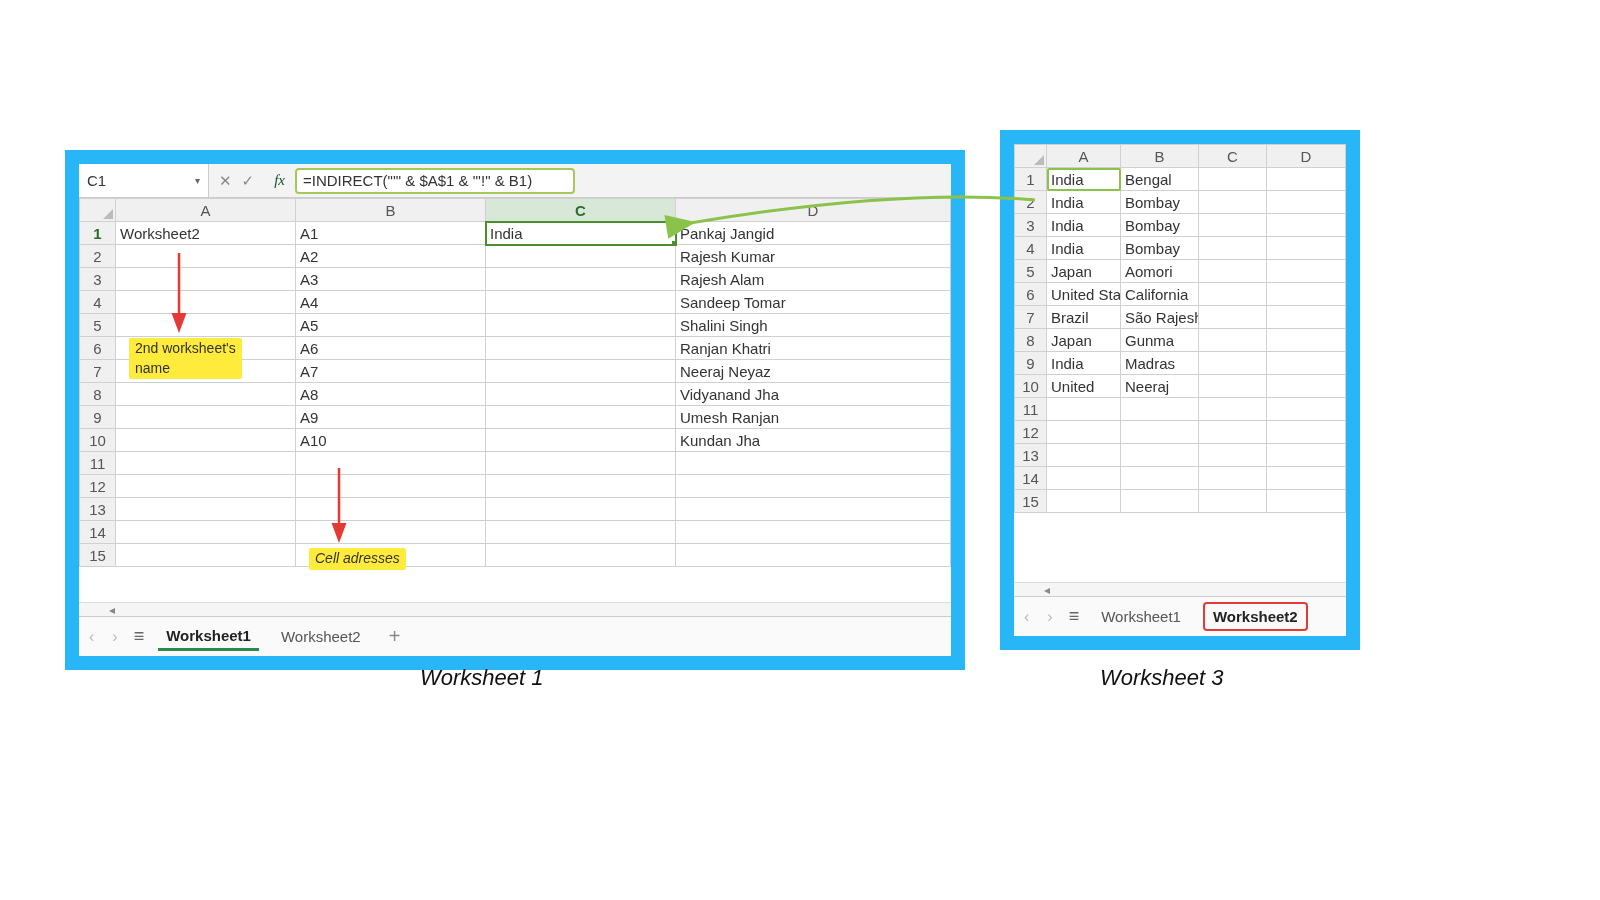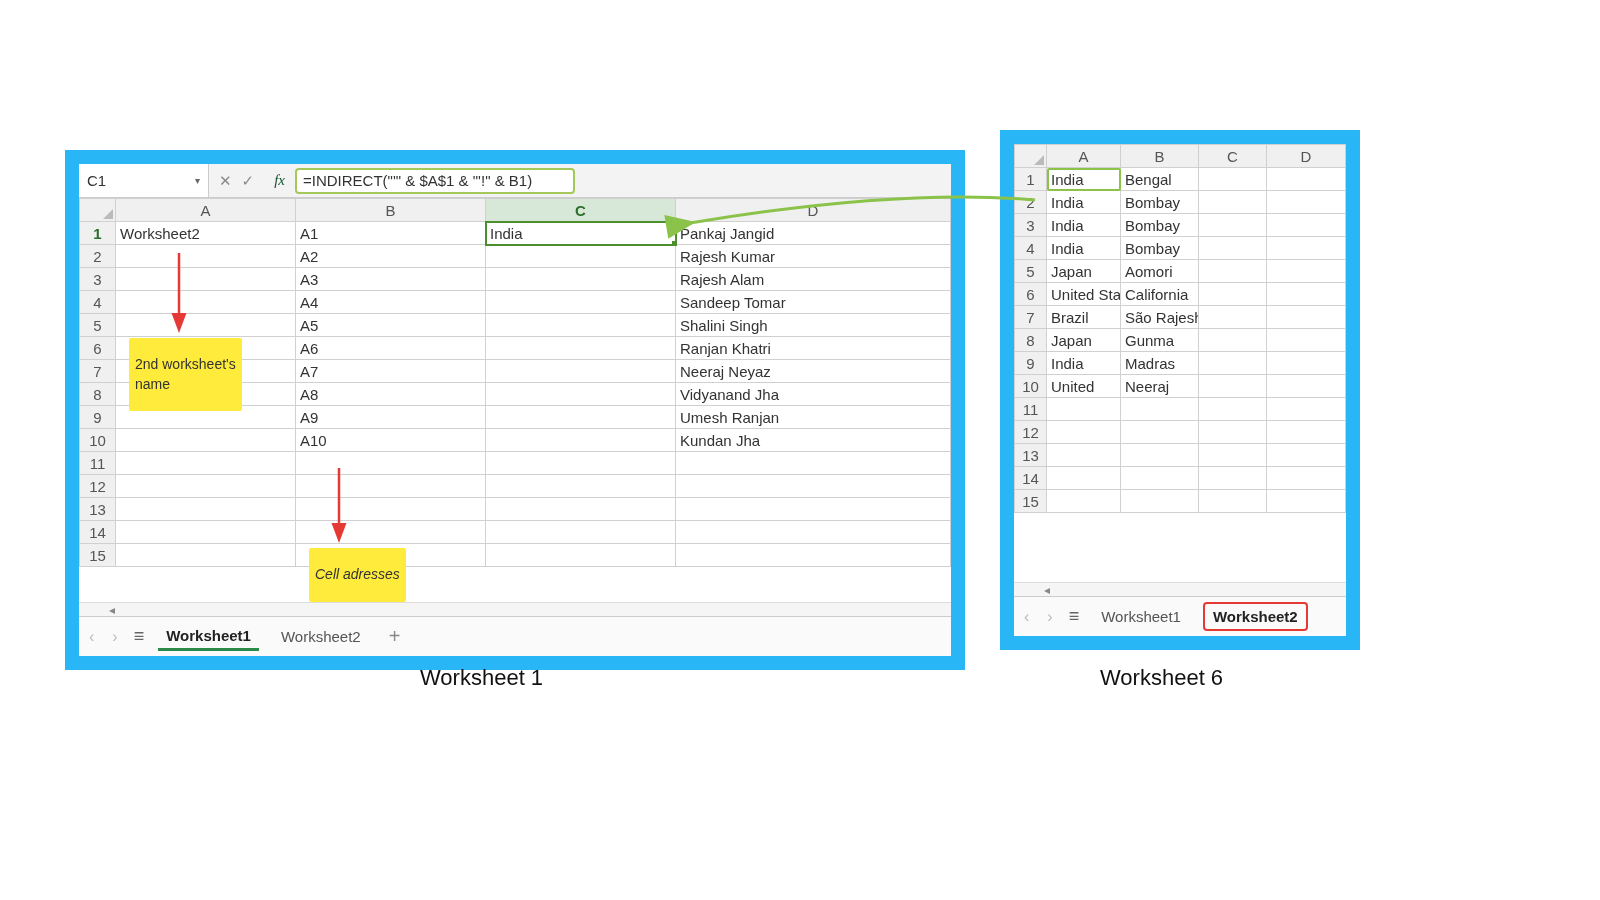--- a/index.html
+++ b/index.html
@@ -137,21 +137,21 @@
     background: #4a8f2c;
   }
   .highlight-cell {
     outline: 2px solid #8bc34a;
     outline-offset: -2px;
     border-radius: 2px;
   }
   .annot {
     position: absolute;
     background: #ffeb3b;
-    padding: 17px 6px;
+    padding: 1px 6px;
     font-size: 14px;
     border-radius: 2px;
     z-index: 5;
     line-height: 1.4;
   }
   .tab-strip {
     height: 40px;
     border-top: 1px solid #ccc;
     display: flex;
     align-items: center;
@@ -188,20 +188,21 @@
     align-items: center;
     font-size: 12px;
     color: #888;
     padding-left: 30px;
   }
   .caption {
     position: absolute;
     font-size: 22px;
     color: #111;
     text-align: center;
+    font-style: italic;
   }
   svg.overlay {
     position: absolute;
     left: 0; top: 0;
     pointer-events: none;
     z-index: 20;
   }
 </style>
 </head>
 <body>
@@ -513,13 +514,13 @@
 <svg class="overlay" width="1600" height="900">
   <defs>
     <marker id="arr-green" markerWidth="12" markerHeight="12" refX="2" refY="4" orient="auto">
       <path d="M10,0 L0,4 L10,8 Z" fill="#8bc34a"></path>
     </marker>
   </defs>
   <path d="M1035,200 Q900,188 690,223" stroke="#8bc34a" stroke-width="3" fill="none" marker-end="url(#arr-green)"></path>
 </svg>
 
 <div class="caption" style="left:420px; top:665px;">Worksheet 1</div>
-<div class="caption" style="left:1100px; top:665px;">Worksheet 6</div>
+<div class="caption" style="left:1100px; top:665px;">Worksheet 3</div>
 
 </body></html>

